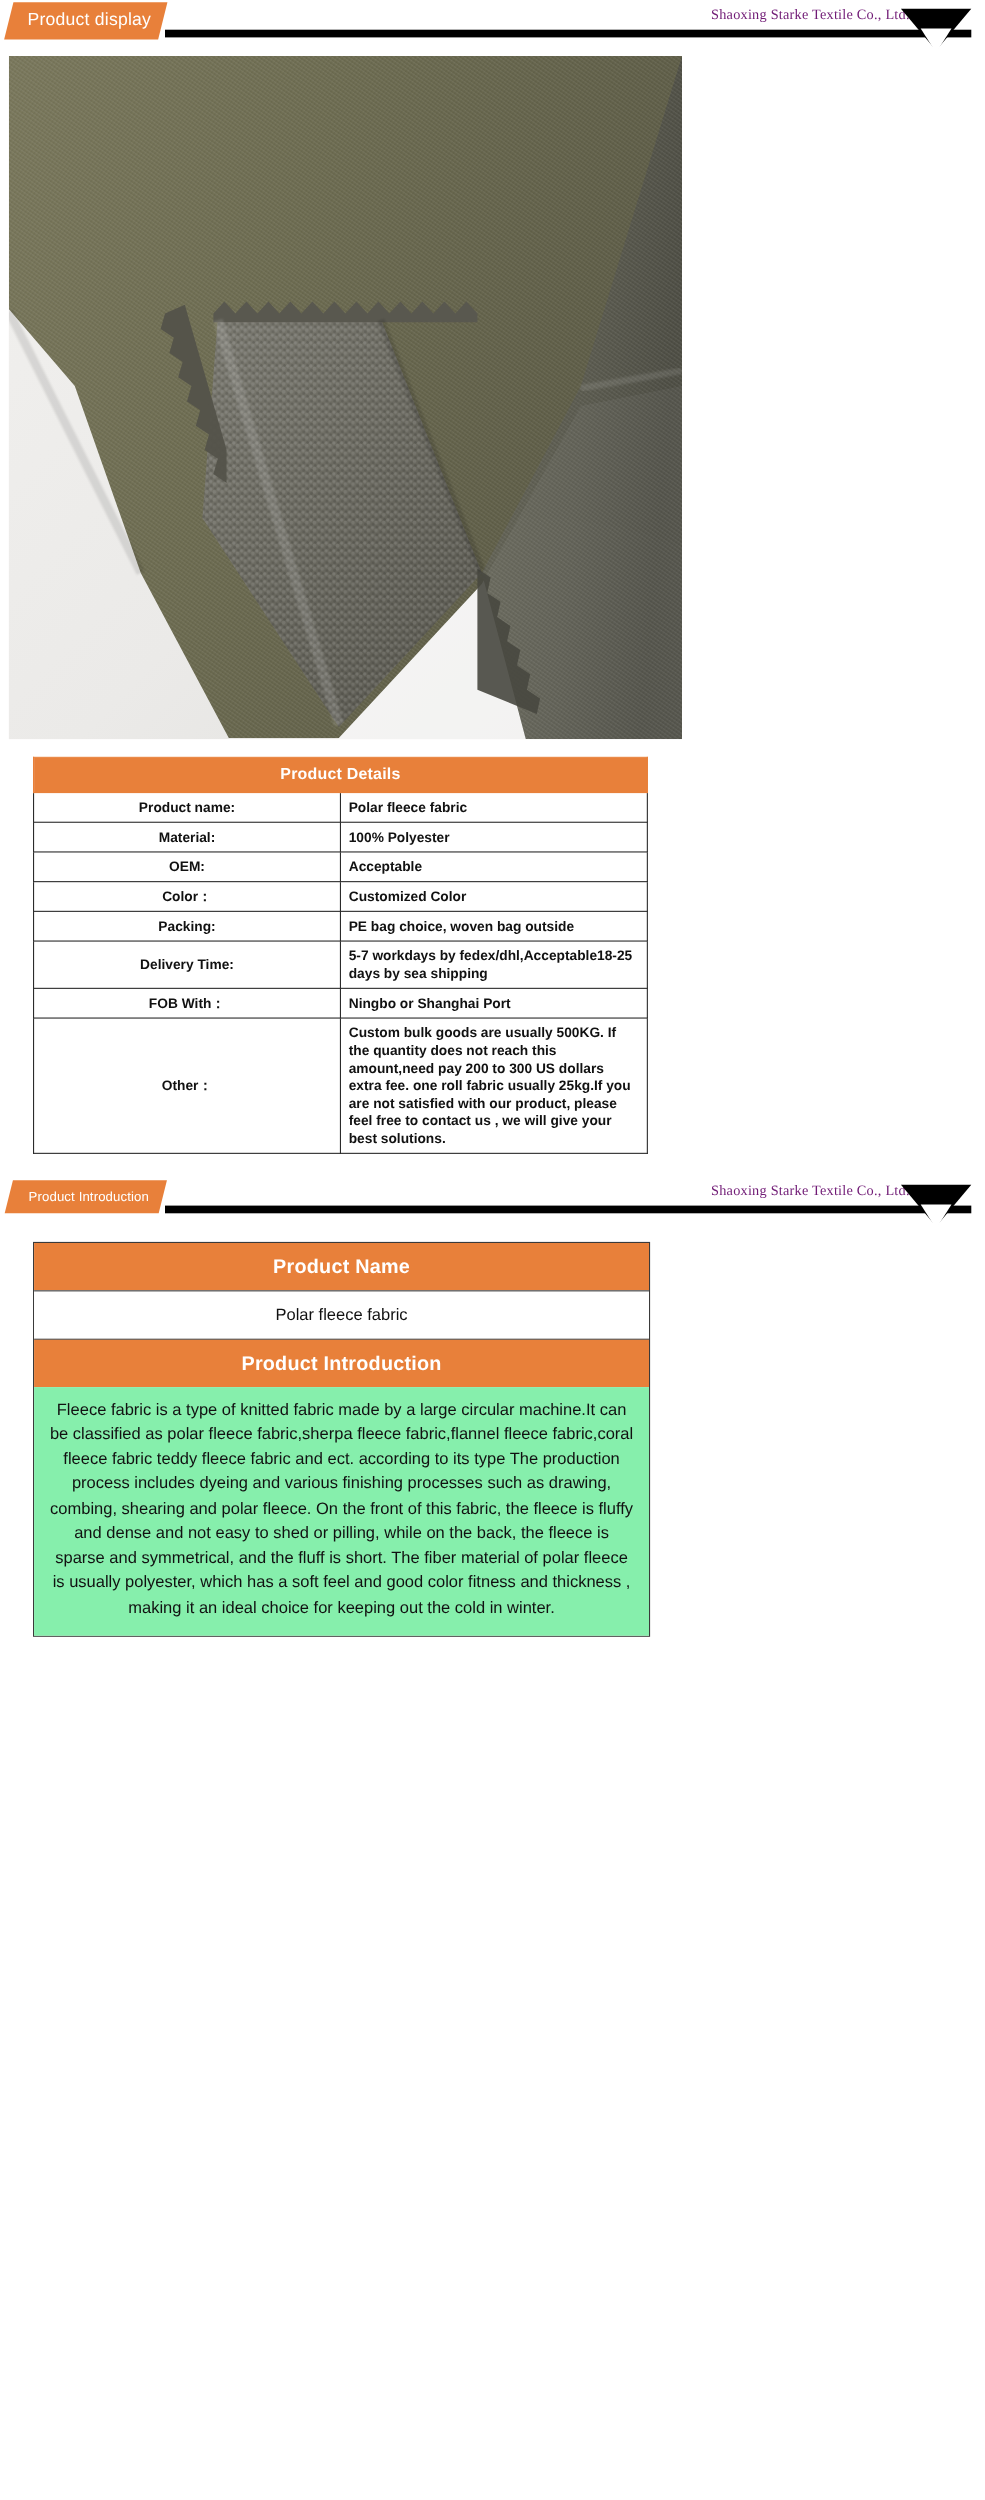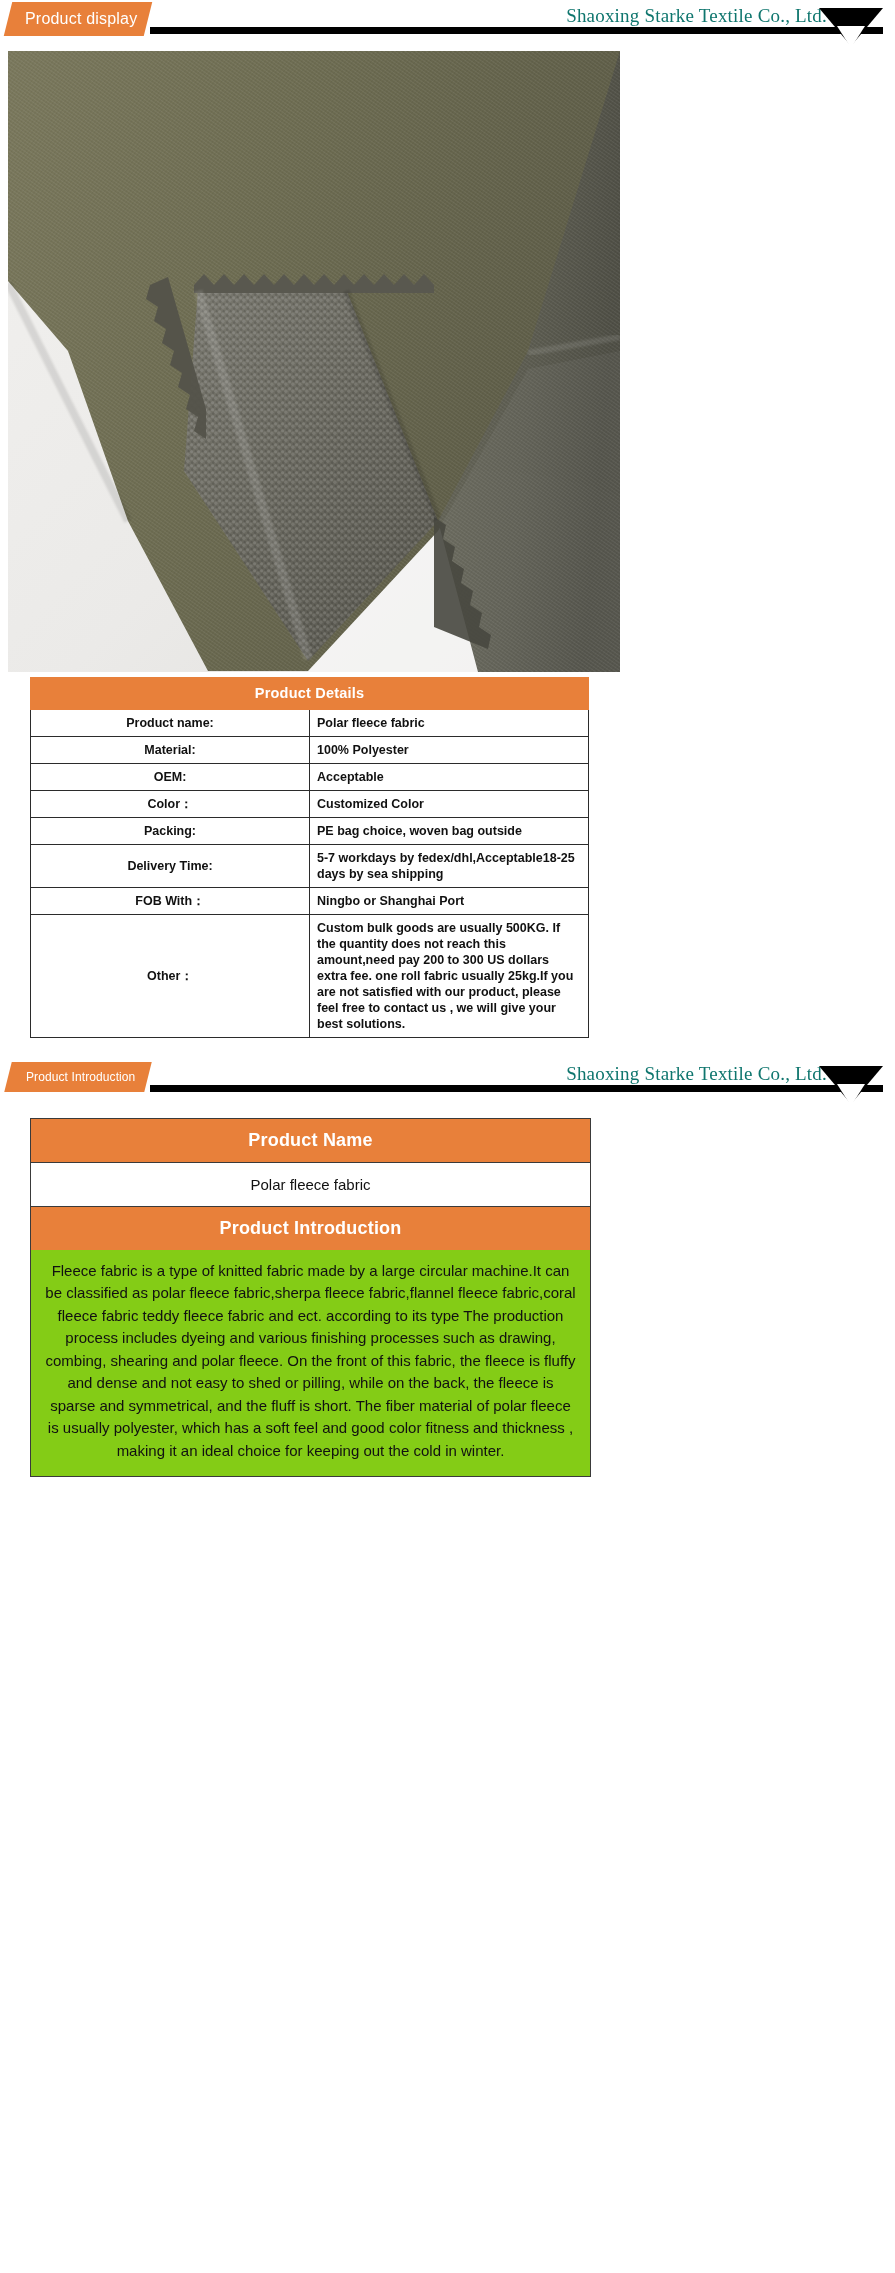--- a/index.html
+++ b/index.html
@@ -19,21 +19,21 @@
   }
   .banner-tag span{transform:skewX(14deg);display:block;white-space:nowrap;}
   .banner-tag.t1{width:140px;}
   .banner-tag.t1 span{font-size:16px;letter-spacing:.2px;}
   .banner-tag.t2{width:140px;height:30px;top:4px;}
   .banner-tag.t2 span{font-size:12px;letter-spacing:.1px;}
 
   .banner-company{
     position:absolute;right:68px;top:5px;
     font-family:"Liberation Serif",serif;
-    font-size:19px;color:#0f766e;white-space:nowrap;letter-spacing:.2px;
+    font-size:13px;color:#701a75;white-space:nowrap;letter-spacing:.2px;
   }
   .banner-rule{
     position:absolute;left:150px;right:12px;top:27px;height:7px;background:#000;
   }
   .banner-tri{
     position:absolute;right:12px;top:8px;
     width:0;height:0;
     border-left:32px solid transparent;border-right:32px solid transparent;
     border-top:38px solid #000;
   }
@@ -45,21 +45,21 @@
   }
 
   
   .photo{
     position:relative;margin:5px 0 0 8px;width:612px;height:621px;
     background:#f2f1ef;overflow:hidden;
   }
   .photo svg{display:block;width:612px;height:621px;}
 
   
-  .tbl-wrap{margin:5px 0 0 30px;width:470px;}
+  .tbl-wrap{margin:16px 0 0 30px;width:470px;}
   table.details{border-collapse:collapse;width:559px;table-layout:fixed;
     font-size:12.5px;color:#111;}
   table.details td,table.details th{border:1px solid #2b2b2b;padding:5px 7px;
     vertical-align:middle;font-weight:bold;line-height:1.28;}
   table.details th.hdr{
     background:#E8803A;color:#ffffff;text-align:center;font-size:14.5px;
     padding:6px 7px;letter-spacing:.2px;border-color:#E8803A;
   }
   table.details td.k{width:104px;text-align:center;}
   table.details td.v{}
@@ -71,21 +71,21 @@
   .intro-hdr{
     background:#E8803A;color:#fff;text-align:center;font-weight:bold;
     font-size:18px;padding:11px 21px;letter-spacing:.2px;
   }
   .intro-name{
     text-align:center;font-size:15px;color:#111;padding:13px 6px;
     border-bottom:1px solid #3a3a3a;border-top:1px solid #3a3a3a;background:#fff;
   }
   .intro-body{
     text-align:center;font-size:15px;color:#111;line-height:1.5;
-    padding:10px 14px 14px 14px;background:#84cc16;
+    padding:10px 14px 14px 14px;background:#86efac;
   }
   .intro-body::first-line{}
 </style>
 </head>
 <body>
 
 <div class="page">
 
   <div class="banner-row">
     <div class="banner-tag t1">

